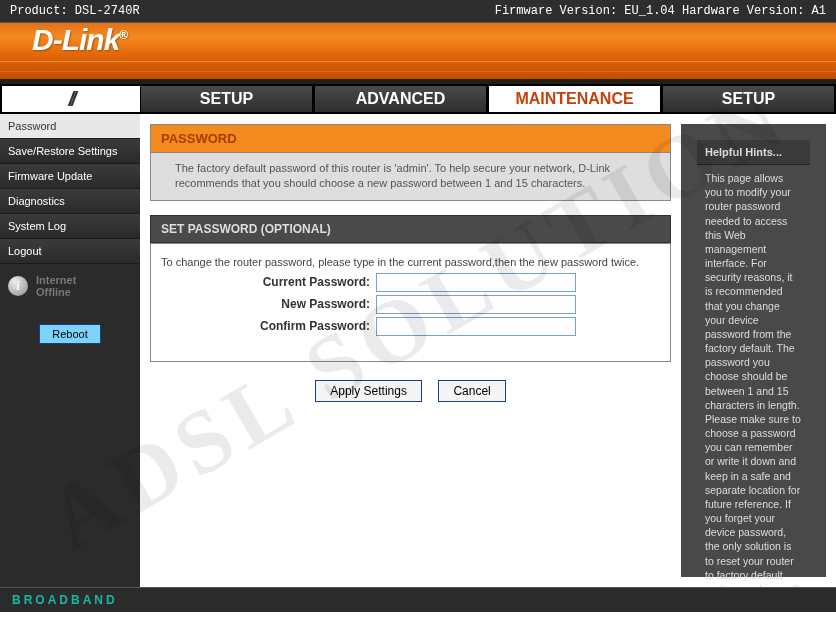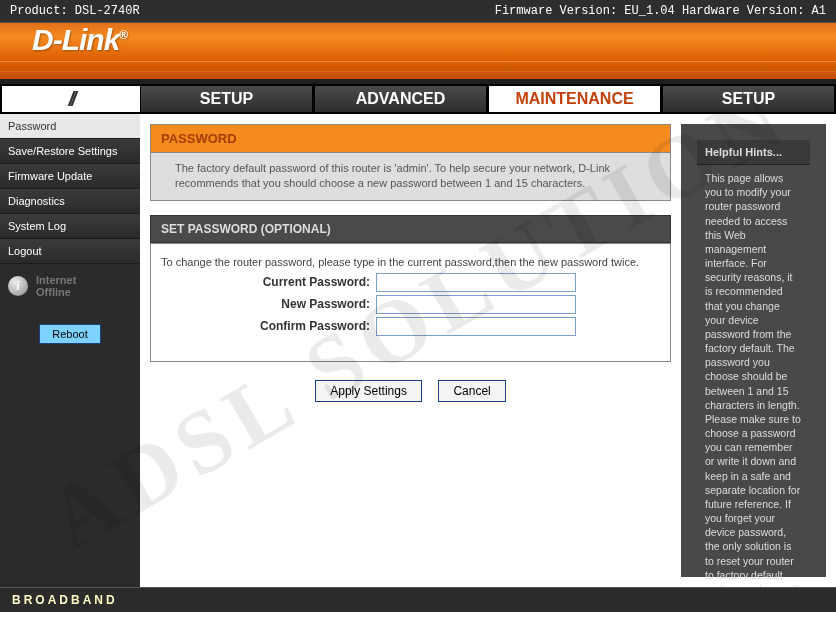--- a/index.html
+++ b/index.html
@@ -247,21 +247,21 @@
   .hints-more {
     color: #f58a1f;
     font-weight: bold;
     padding: 8px;
     display: block;
     cursor: pointer;
   }
 
   .footer {
     background: #2b2b2b;
-    color: #fef9c3;
+    color: #14b8a6;
     height: 25px;
     display: flex;
     align-items: center;
     padding: 0 12px;
     font-size: 12px;
     font-weight: bold;
     letter-spacing: 3px;
     border-top: 1px solid #555;
   }
 </style>

